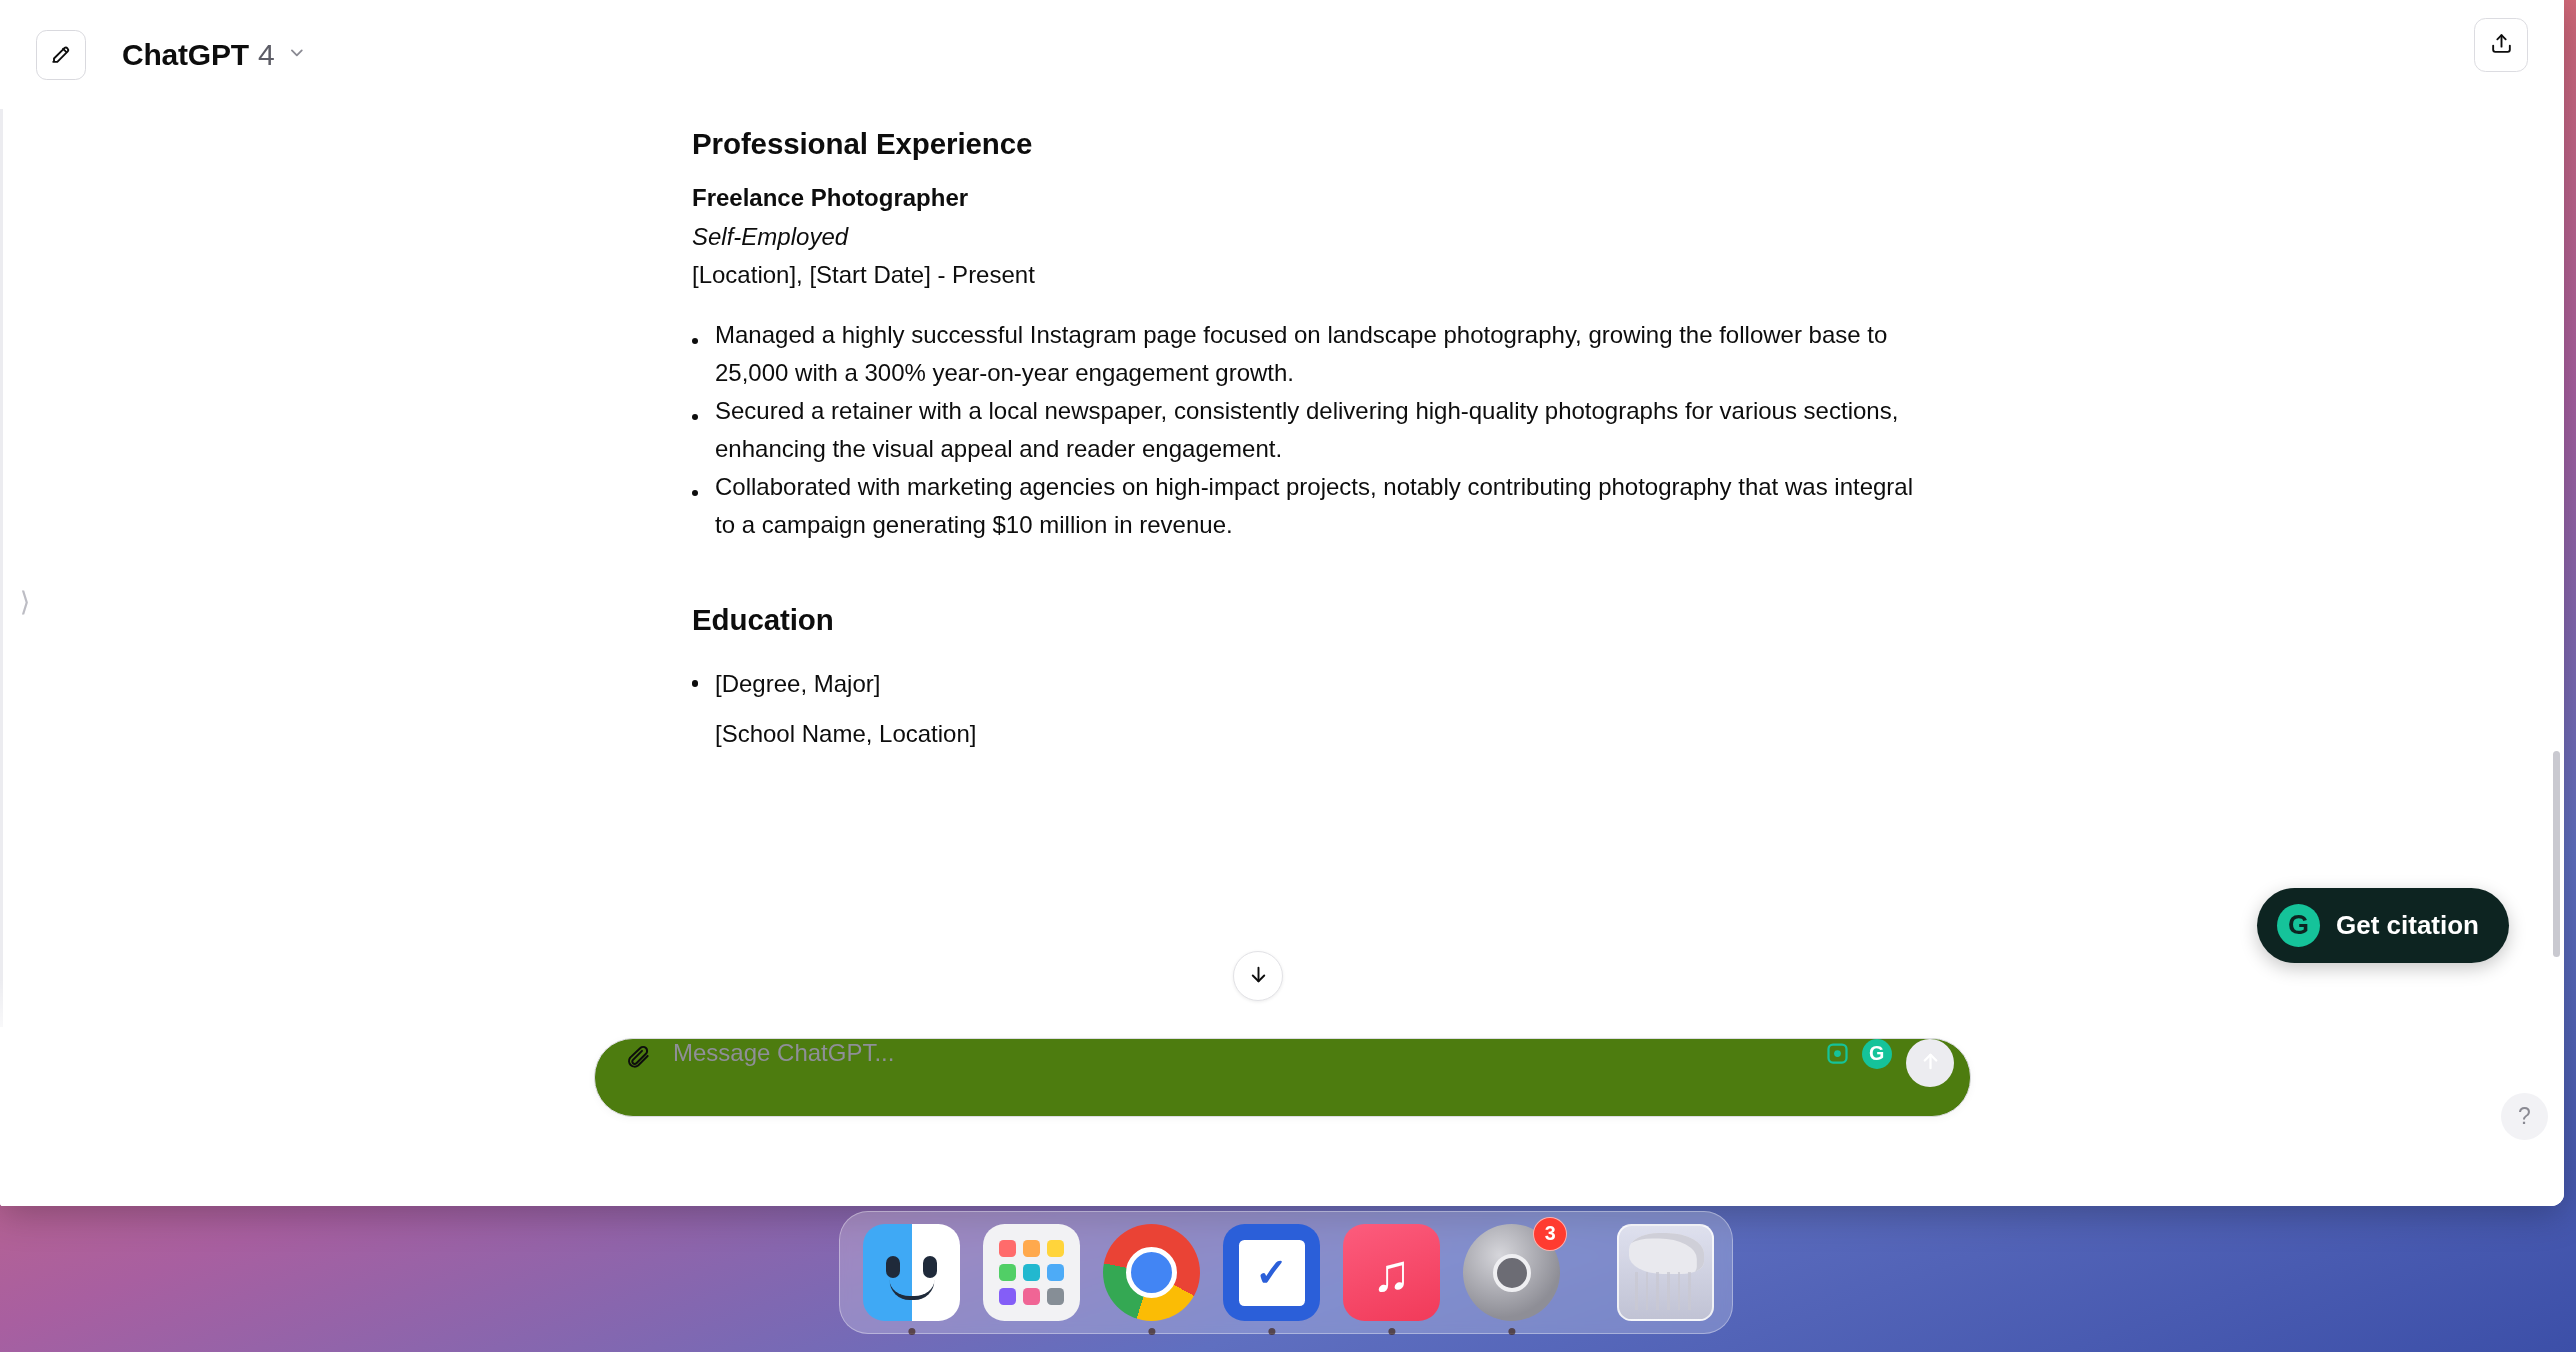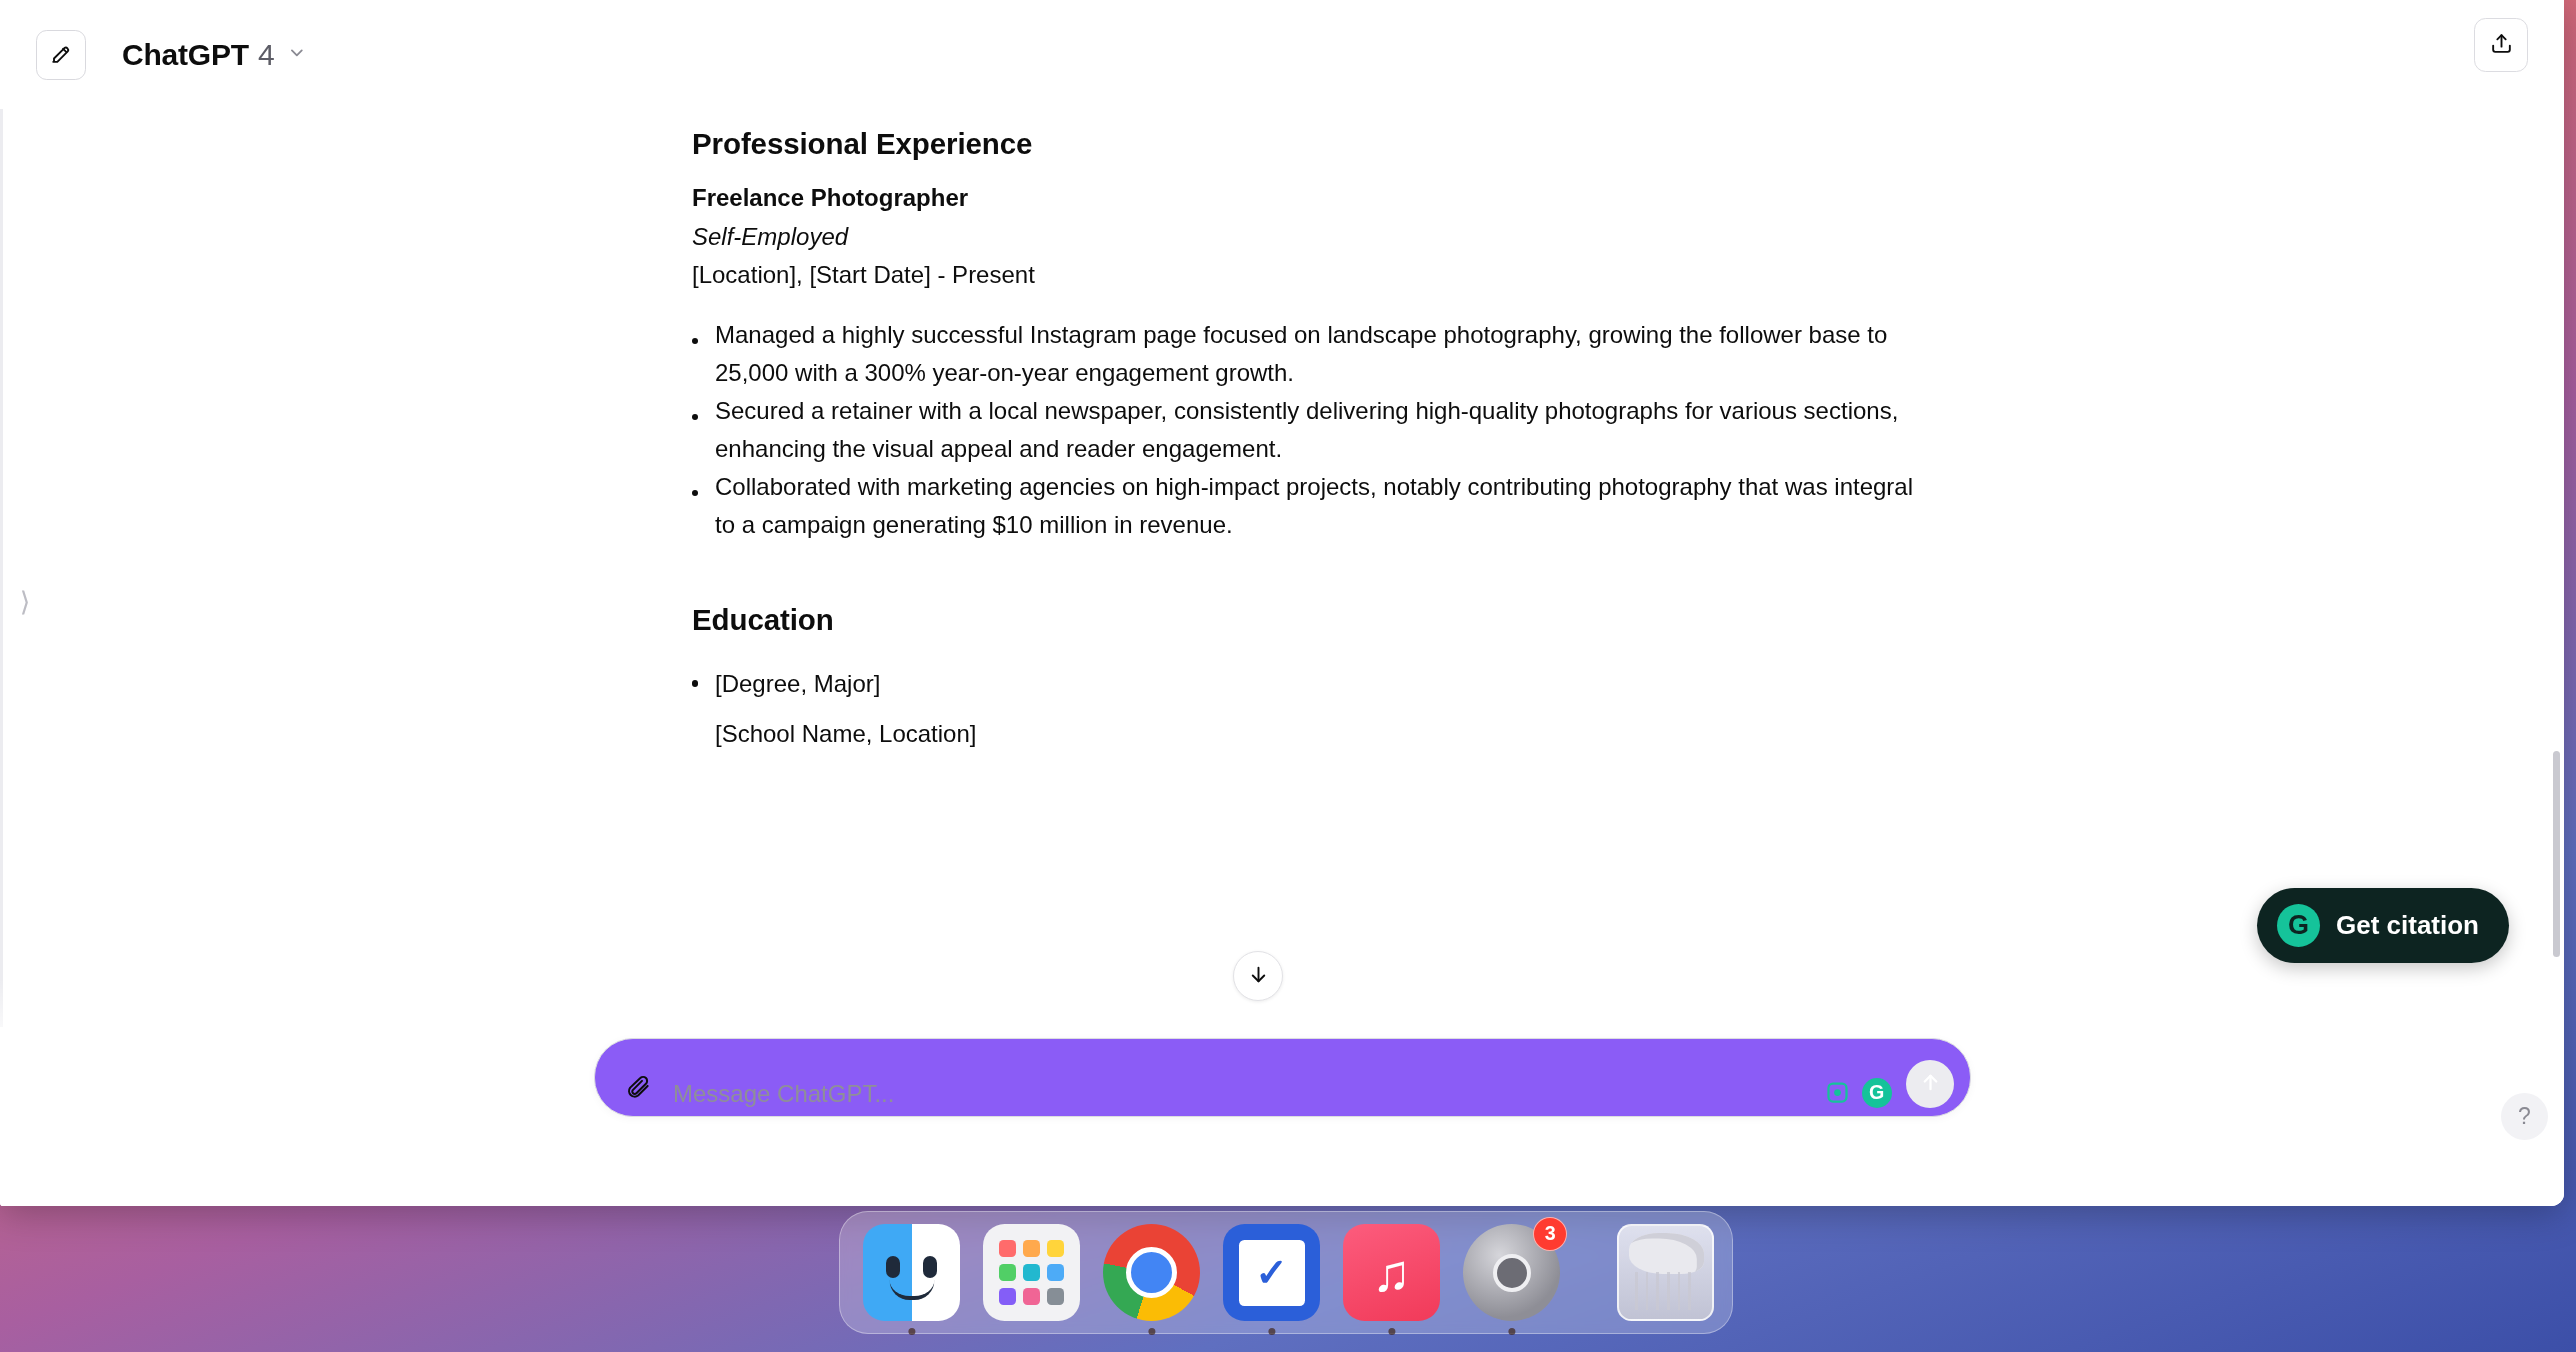--- a/index.html
+++ b/index.html
@@ -184,23 +184,23 @@
     z-index: 7;
   }
   #composer {
     position: absolute;
     left: 594px;
     top: 10.7px;
     width: 1377px;
     height: 79px;
     border: 0.9px solid #dcdce1;
     border-radius: 39px;
-    background: #8b5cf6;
+    background: #4d7c0f;
     display: flex;
-    align-items: flex-end;
+    align-items: flex-start;
     padding: 0 16px 8px 23px;
     box-shadow: 0 1.8px 9px rgba(0,0,0,0.04);
   }
   .clip-btn {
     width: 39px; height: 39px;
     display: flex; align-items: center; justify-content: center;
     cursor: pointer;
   }
   .composer-input {
     flex: 1;

